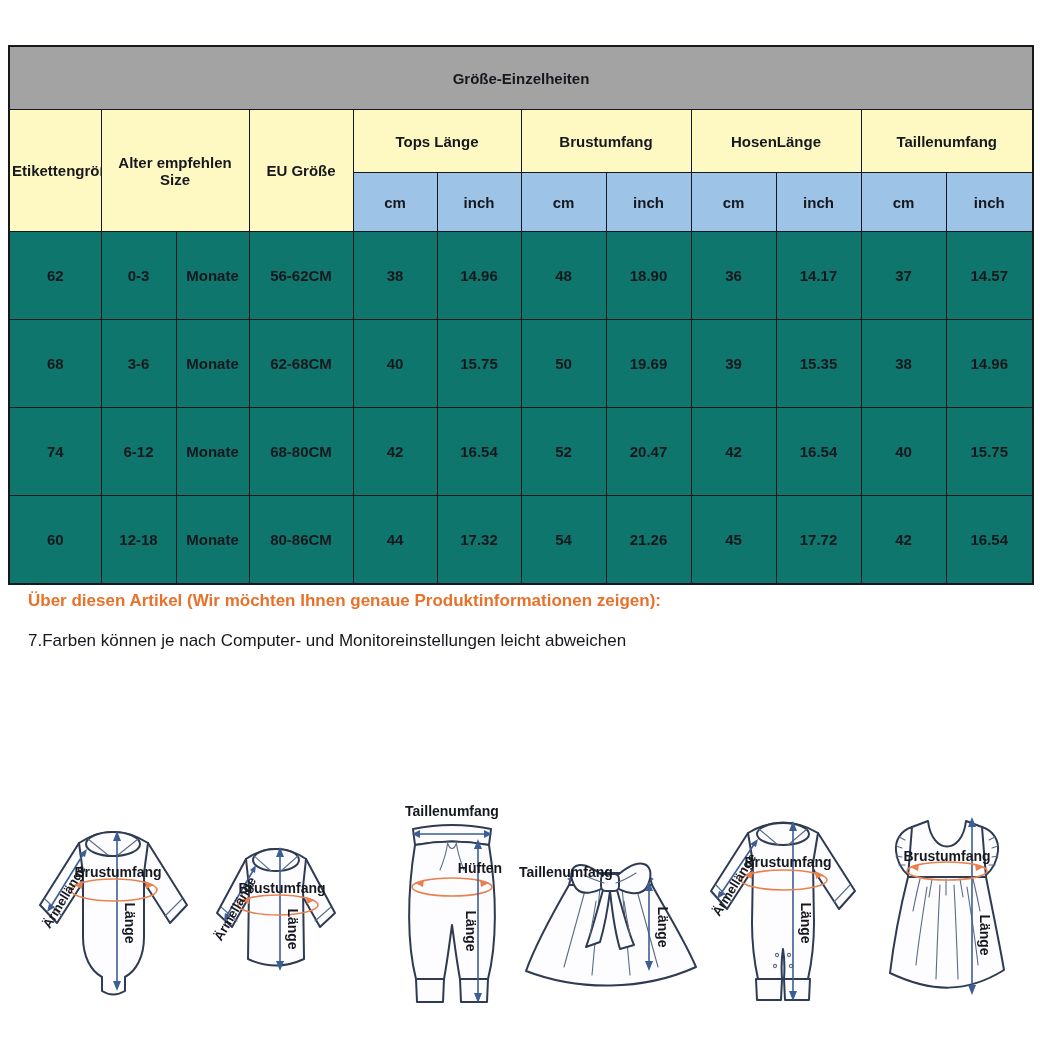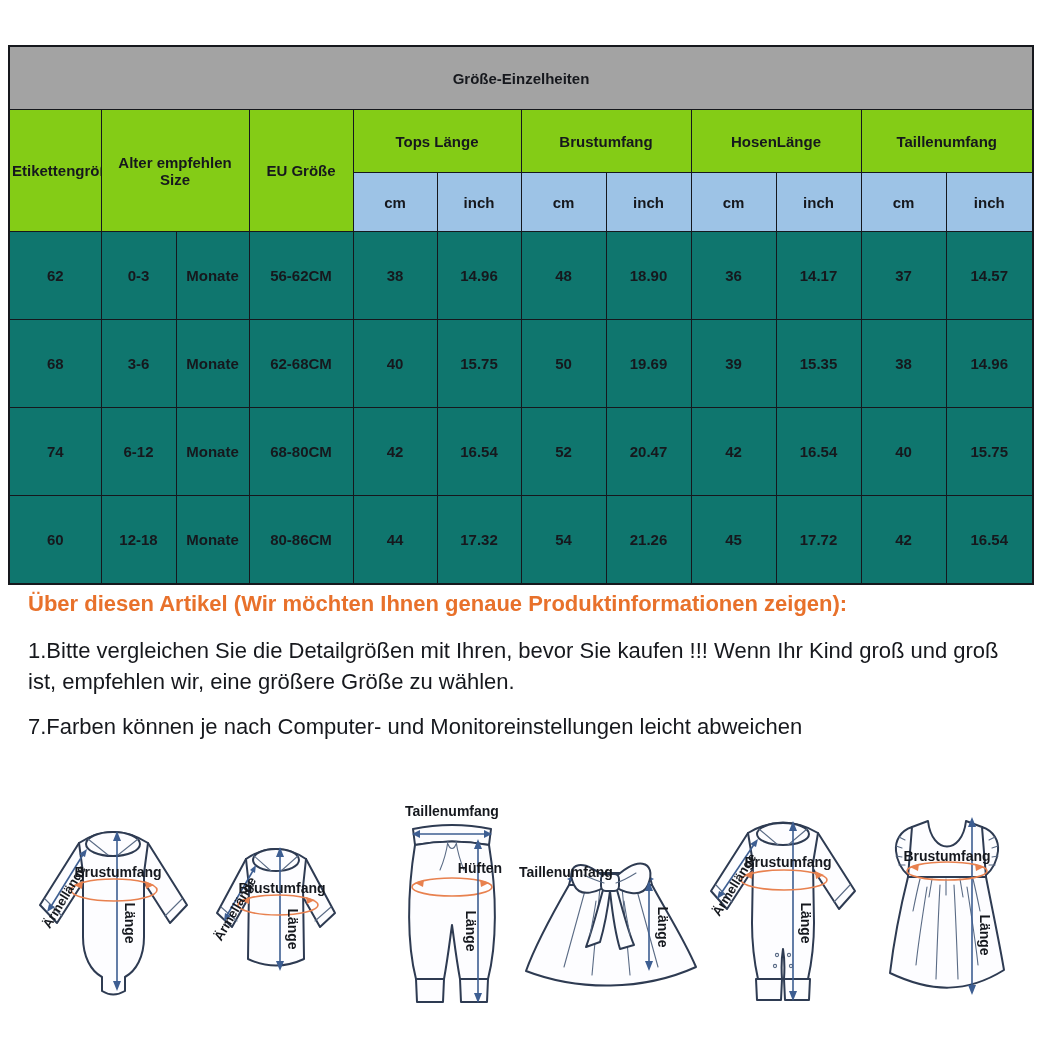--- a/index.html
+++ b/index.html
@@ -5,26 +5,26 @@
   html,body{margin:0;padding:0;background:#ffffff;}
   .canvas{position:relative;width:1040px;height:1040px;background:#ffffff;overflow:hidden;
           font-family:"Liberation Sans",sans-serif;color:#16181d;}
 
   
   table.size{position:absolute;left:8px;top:45px;width:1024px;border-collapse:collapse;
              table-layout:fixed;border:2.5px solid #16181d;}
   table.size td{border:1.6px solid #16181d;text-align:center;vertical-align:middle;
                 font-size:15px;font-weight:bold;color:#16181d;padding:2px;overflow:hidden;}
   tr.title-row td{height:58px;background:#a3a3a3;}
-  tr.grp td{height:58px;background:#84cc16;}
+  tr.grp td{height:58px;background:#fef9c3;}
   tr.sub td{height:54px;background:#9dc3e6;}
   tr.data td{height:83px;background:#0f766e;}
 
   
-  .notes{position:absolute;left:28px;top:589px;width:992px;font-size:22px;line-height:1.38;}
+  .notes{position:absolute;left:28px;top:589px;width:992px;font-size:17px;line-height:1.38;}
   .notes p{margin:0 0 15px 0;}
   .notes .about{color:#e8712b;font-weight:bold;margin-bottom:17px;}
 
   
   .figs{position:absolute;left:0;top:795px;width:1040px;height:245px;}
   .fig{position:absolute;}
   #fig-bodysuit{left:26px;top:16px;}
   #fig-shirt{left:206px;top:36px;}
   #fig-pants{left:392px;top:4px;}
   #fig-skirt{left:518px;top:46px;}
@@ -137,21 +137,20 @@
       <td>45</td>
       <td>17.72</td>
       <td>42</td>
       <td>16.54</td>
     </tr>
   </tbody>
     </table>
 
   <div class="notes">
     <p class="about">Über diesen Artikel (Wir möchten Ihnen genaue Produktinformationen zeigen):</p>
-    <p>1.Bitte vergleichen Sie die Detailgrößen mit Ihren, bevor Sie kaufen !!! Wenn Ihr Kind groß und groß ist, empfehlen wir, eine größere Größe zu wählen.</p>
     <p>7.Farben können je nach Computer- und Monitoreinstellungen leicht abweichen</p>
   </div>
 
   <div class="figs">
 
     <svg id="fig-bodysuit" class="fig" width="178" height="192" viewBox="0 0 178 192">
       <path class="o" d="M53,32 L14,94 L31,112 L68,54 Z"></path>
       <path class="o" d="M122,32 L161,94 L144,112 L107,54 Z"></path>
       <path class="t" d="M19,88 L36,105 M156,88 L139,105"></path>
       <path class="o" d="M53,32 Q87,10 122,32 L118,62 L118,126 C118,146 110,160 99,166 L99,180 Q87,187 76,180 L76,166 C65,160 57,146 57,126 L57,62 Z"></path>

